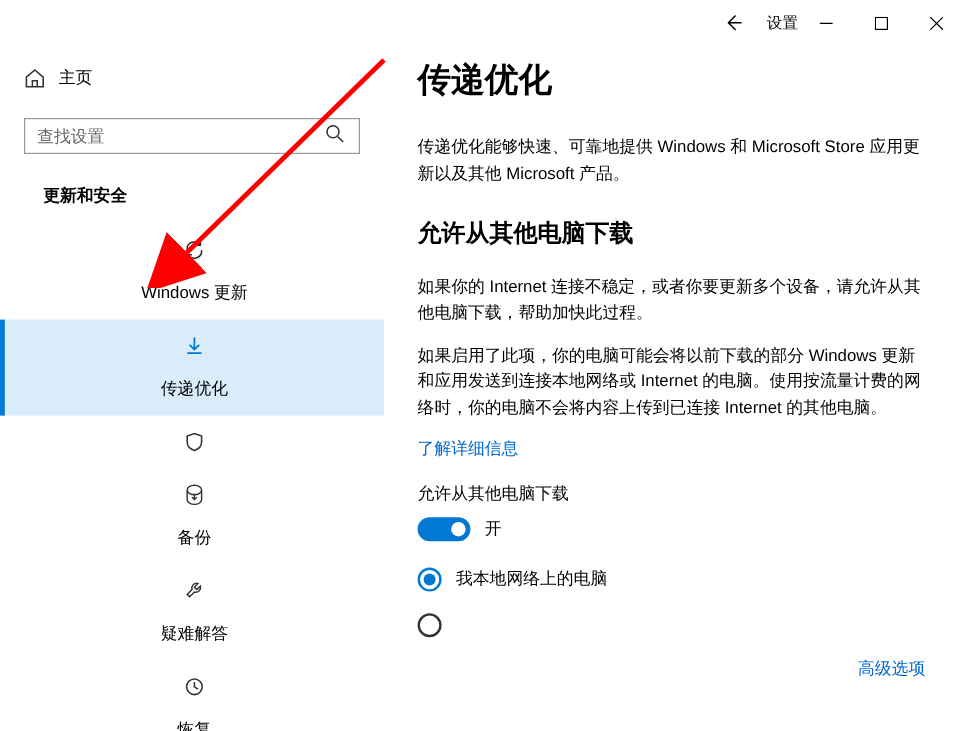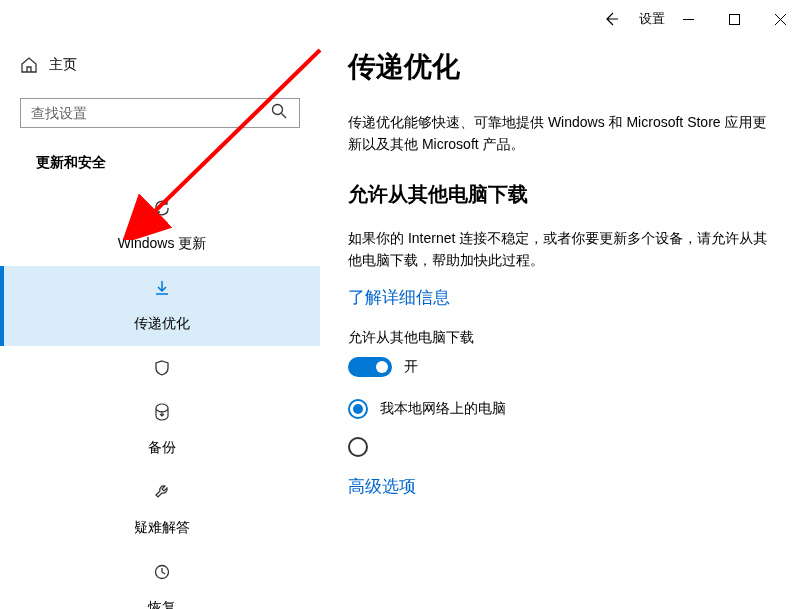--- a/index.html
+++ b/index.html
@@ -148,21 +148,21 @@
       margin-bottom: 20px;
     }
     .para {
       font-size: 14px;
       line-height: 1.55;
       margin-bottom: 14px;
     }
     .link {
       color: #0066cc;
       cursor: pointer;
-      font-size: 17px;
+      font-size: 14px;
     }
     .toggle-label {
       font-size: 14px;
       margin-top: 20px;
       margin-bottom: 10px;
     }
     .toggle-row {
       display: flex;
       align-items: center;
       gap: 12px;
@@ -213,20 +213,21 @@
       border-radius: 50%;
       background: #0078d4;
     }
     .radio-label {
       font-size: 14px;
       text-align: right;
     }
     .advanced-link {
       margin-top: 10px;
       display: block;
+      text-align: right;
     }
     .red-arrow {
       position: absolute;
       top: 40px;
       left: 110px;
       pointer-events: none;
       z-index: 100;
     }
   </style>
 </head>
@@ -350,20 +351,21 @@
 
   </div>
 
   <div class="content">
     <h1 class="page-title">传递优化</h1>
     <p class="desc">传递优化能够快速、可靠地提供 Windows 和 Microsoft Store 应用更新以及其他 Microsoft 产品。</p>
 
     <h2 class="section-title">允许从其他电脑下载</h2>
 
     <p class="para">如果你的 Internet 连接不稳定，或者你要更新多个设备，请允许从其他电脑下载，帮助加快此过程。</p>
+    <p class="para">如果启用了此项，你的电脑可能会将以前下载的部分 Windows 更新和应用发送到连接本地网络或 Internet 的电脑。使用按流量计费的网络时，你的电脑不会将内容上传到已连接 Internet 的其他电脑。</p>
     <span class="link">了解详细信息</span>
 
     <div class="toggle-label">允许从其他电脑下载</div>
     <div class="toggle-row">
       <div class="toggle">
         <div class="toggle-knob"></div>
       </div>
       <span class="toggle-state">开</span>
     </div>
 

